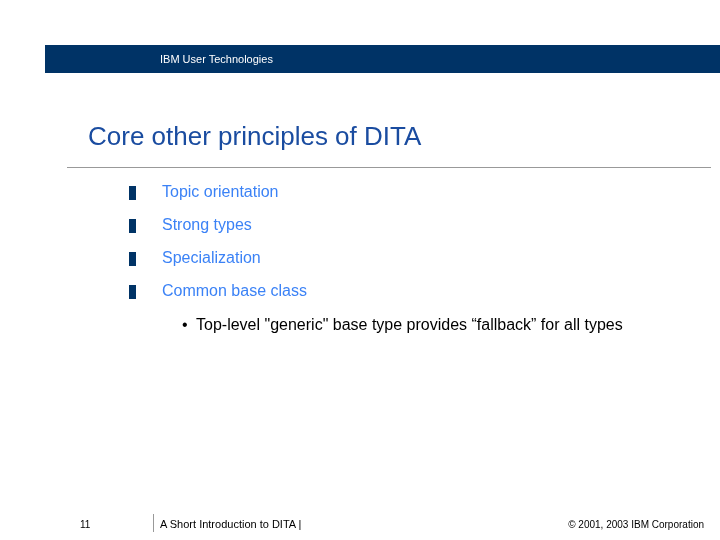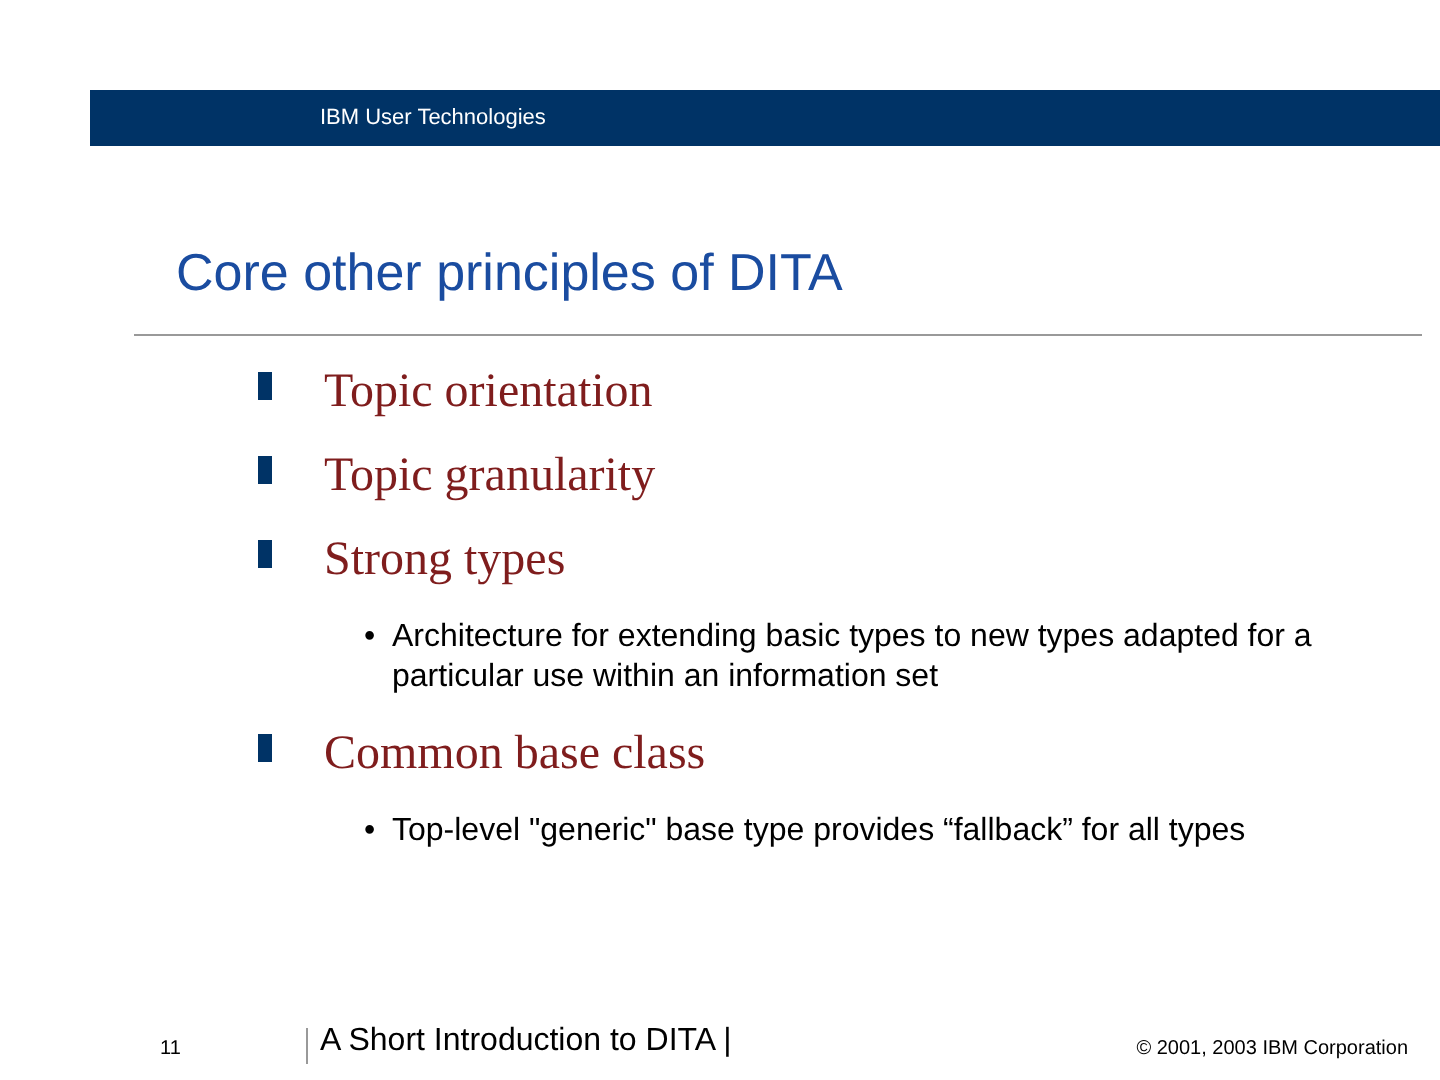--- a/index.html
+++ b/index.html
@@ -81,23 +81,22 @@
   .lvl1::before {
     content: "";
     position: absolute;
     left: 0;
     top: 3px;
     width: 7px;
     height: 14px;
     background: #003366;
   }
   .lvl1-text {
-    font-size: 24px;
-    color: #7f1d1d;
-    font-family: Liberation Serif, serif;
+    font-size: 16px;
+    color: #3b82f6;
   }
   .lvl2-wrap {
     padding-left: 38px;
     margin-bottom: 6px;
   }
   .lvl2 {
     position: relative;
     padding-left: 14px;
     font-size: 16px;
     color: #000;
@@ -130,21 +129,21 @@
     left: 93px;
     bottom: -2px;
     height: 18px;
     width: 1px;
     background: #999;
   }
   .footer-title {
     position: absolute;
     left: 100px;
     bottom: 0;
-    font-size: 16px;
+    font-size: 11px;
     color: #000;
   }
   .footer-copy {
     position: absolute;
     right: 16px;
     bottom: 0;
     font-size: 10px;
     color: #000;
   }
 </style>
@@ -165,30 +164,27 @@
 
 <div class="content">
   <h1 class="slide-title">Core other principles of DITA</h1>
   <hr class="title-rule">
   <div class="bullets">
 
     <div class="lvl1">
       <span class="lvl1-text">Topic orientation</span>
     </div>
 
-    <div class="lvl1">
-      <span class="lvl1-text">Topic granularity</span>
-    </div>
 
     <div class="lvl1">
       <span class="lvl1-text">Strong types</span>
     </div>
 
-    <div class="lvl2-wrap">
-      <div class="lvl2">Architecture for extending basic types to new types adapted for a particular use within an information set</div>
+    <div class="lvl1">
+      <span class="lvl1-text">Specialization</span>
     </div>
 
     <div class="lvl1">
       <span class="lvl1-text">Common base class</span>
     </div>
     <div class="lvl2-wrap">
       <div class="lvl2">Top-level "generic" base type provides “fallback” for all types</div>
     </div>
 
   </div>

